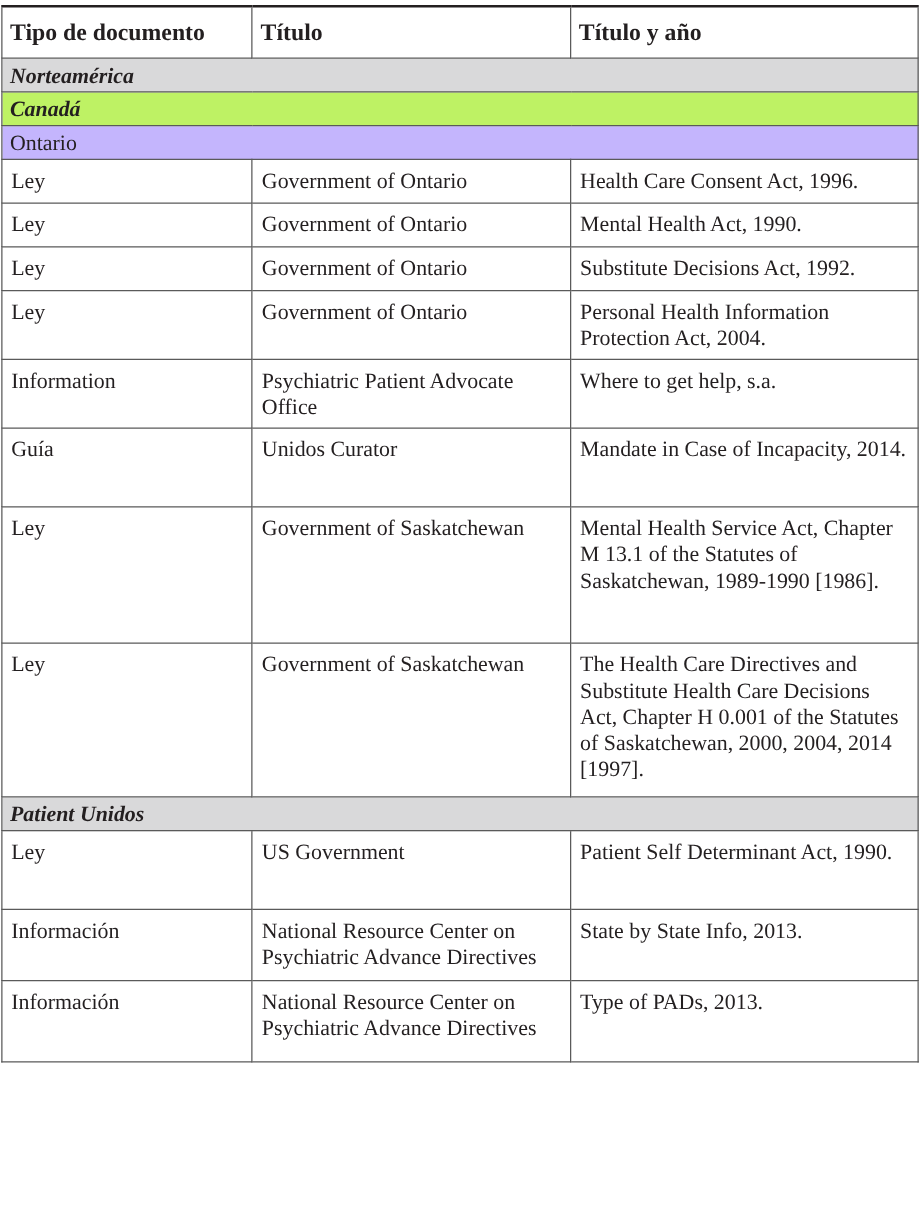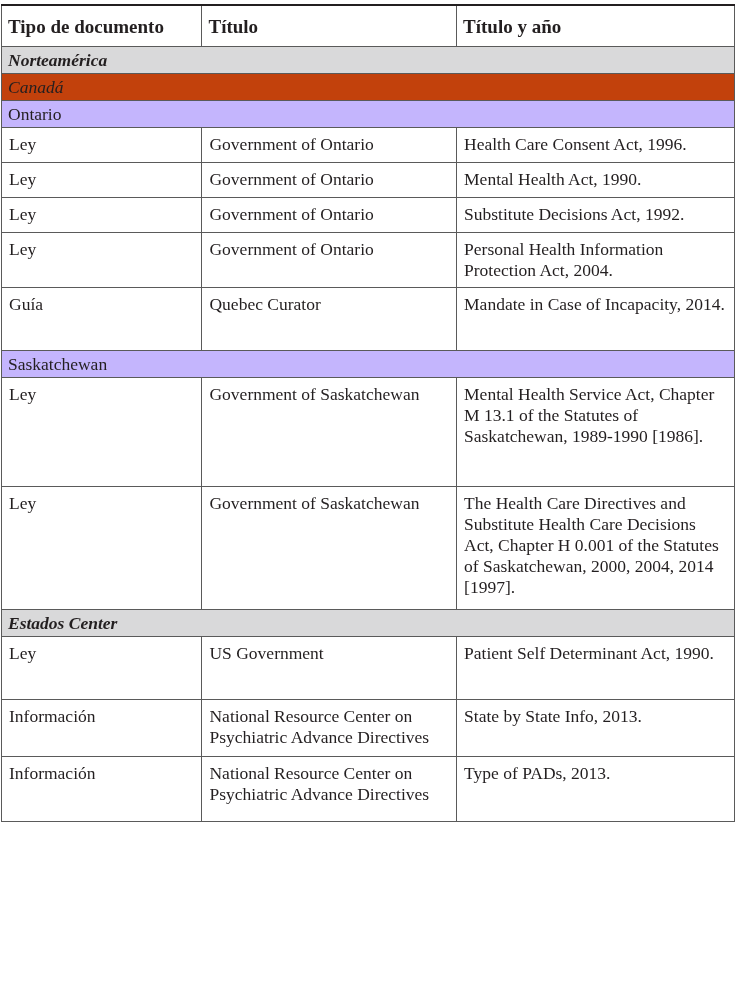--- a/index.html
+++ b/index.html
@@ -5,21 +5,21 @@
   html, body { margin: 0; padding: 0; background: #ffffff; }
   body { width: 736px; height: 981px; overflow: hidden; font-family: "DejaVu Serif", "Liberation Serif", serif; color: #231f20; }
   .tbl { position: absolute; left: 1px; top: 4px; width: 734px; border-collapse: collapse; table-layout: fixed; font-family: "Liberation Serif", serif; font-size: 17.5px; line-height: 21px; }
   .tbl td, .tbl th { border: 1.5px solid #5a5a5a; vertical-align: top; padding: 6px 7px 6px 7px; text-align: left; }
   .tbl th { font-weight: bold; font-size: 19px; padding: 10px 6px 9px 6px; height: 21px; border-top: 2px solid #231f20; margin-top: 28px; }
   .c1 { width: 189px; }
   .c2 { width: 240px; }
   .c3 { width: 262px; }
   .band { text-align: right; padding: 3px 6px 2px 6px !important; }
   .region { background: #d9d9da; font-weight: bold; font-style: italic; }
-  .country { background: #c2410c; font-style: italic; }
+  .country { background: #bef264; font-style: italic; font-weight: bold; }
   .province { background: #c4b5fd; }
   .r-std td { height: 22px; }
   .dark-top td { border-top: 1.5px solid #231f20; }
 </style>
 </head>
 <body>
 
 <table class="tbl">
   <colgroup>
     <col class="c1">
@@ -58,43 +58,45 @@
     <tr class="r-std">
       <td>Ley</td>
       <td>Government of Ontario</td>
       <td>Substitute Decisions Act, 1992.</td>
     </tr>
     <tr class="dark-top">
       <td>Ley</td>
       <td>Government of Ontario</td>
       <td>Personal Health Information Protection Act, 2004.</td>
     </tr>
+    <tr>
+      <td style="height:42px">Information</td>
+      <td>Psychiatric Patient Advocate Office</td>
+      <td>Where to get help, s.a.</td>
+    </tr>
 
     <tr>
       <td style="height:50px">Guía</td>
-      <td>Quebec Curator</td>
+      <td>Unidos Curator</td>
       <td>Mandate in Case of Incapacity, 2014.</td>
     </tr>
 
-    <tr class="dark-top">
-      <td colspan="3" class="band province">Saskatchewan</td>
-    </tr>
     <tr>
       <td style="height:96px">Ley</td>
       <td>Government of Saskatchewan</td>
       <td>Mental Health Service Act, Chapter M 13.1 of the Statutes of Saskatchewan, 1989-1990 [1986].</td>
     </tr>
     <tr>
       <td style="height:110px">Ley</td>
       <td>Government of Saskatchewan</td>
       <td>The Health Care Directives and Substitute Health Care Decisions Act, Chapter H 0.001 of the Statutes of Saskatchewan, 2000, 2004, 2014 [1997].</td>
     </tr>
 
     <tr class="dark-top">
-      <td colspan="3" class="band region">Estados Center</td>
+      <td colspan="3" class="band region">Patient Unidos</td>
     </tr>
     <tr>
       <td style="height:50px">Ley</td>
       <td>US Government</td>
       <td>Patient Self Determinant Act, 1990.</td>
     </tr>
     <tr>
       <td style="height:44px">Información</td>
       <td style="padding-right:2px">National Resource Center on Psychiatric Advance Directives</td>
       <td>State by State Info, 2013.</td>

